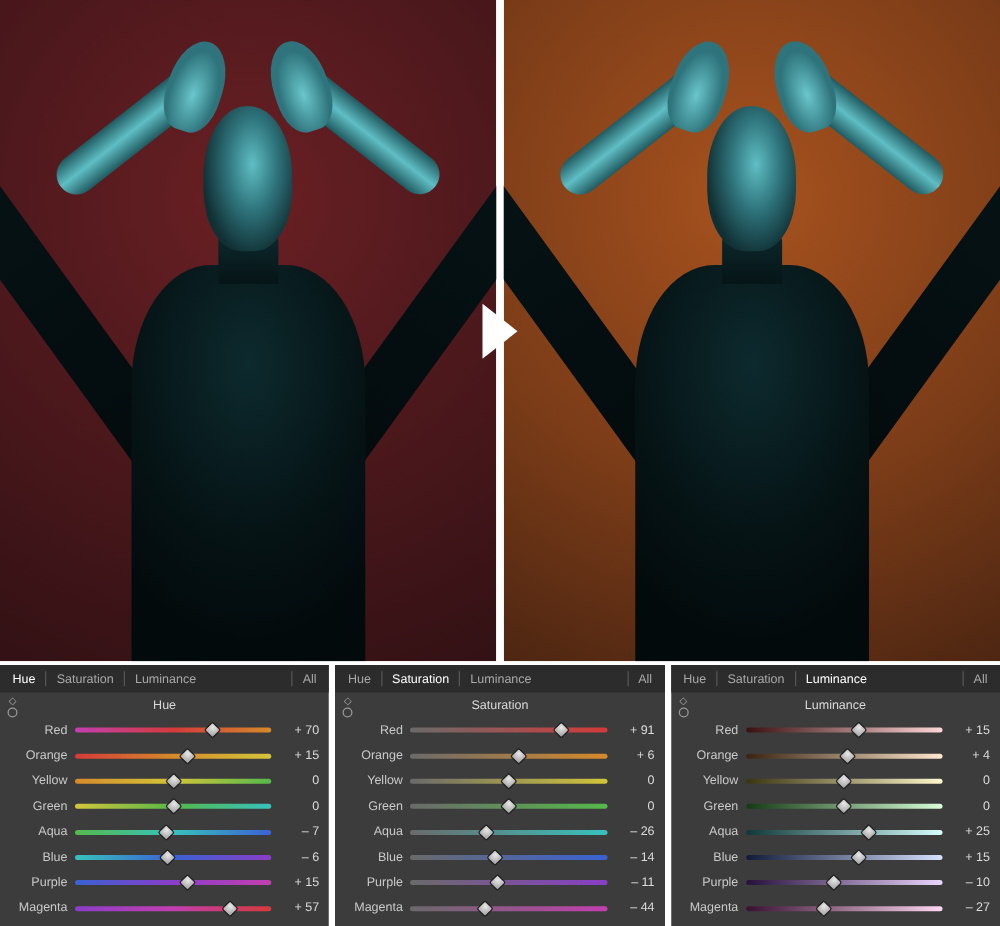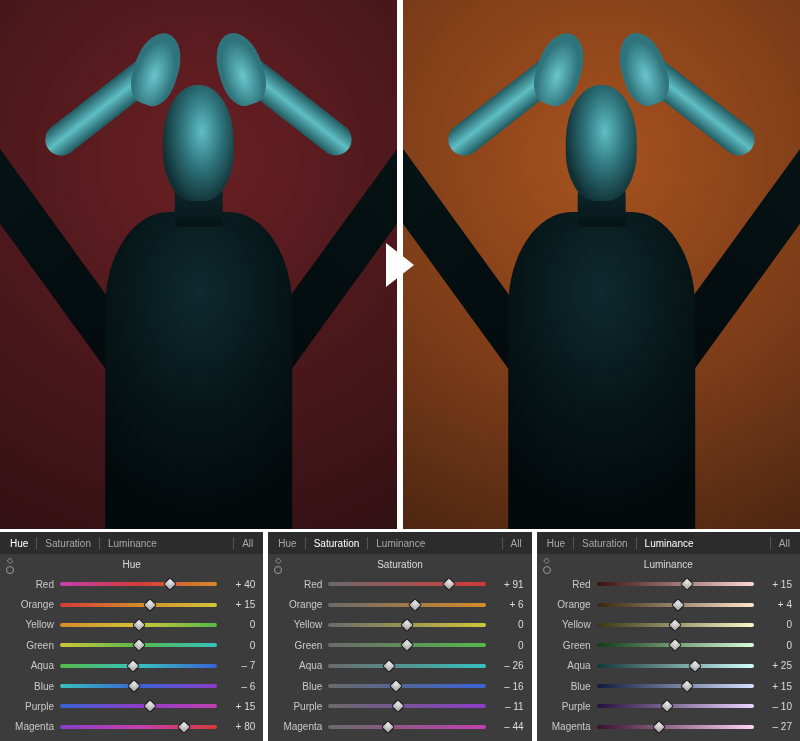--- a/index.html
+++ b/index.html
@@ -255,21 +255,21 @@
         </div>
         <span>Hue</span>
       </div>
       <div class="sliders">
         <div class="row">
           <span class="lbl">Red</span>
           <div class="track-wrap">
             <div class="track" style="background: linear-gradient(90deg, rgb(195, 63, 176) 0%, rgb(212, 58, 58) 50%, rgb(214, 138, 42) 100%);"></div>
             <div class="thumb" style="left: 70%;"></div>
           </div>
-          <span class="val">+ 40</span>
+          <span class="val">+ 70</span>
         </div>
         <div class="row">
           <span class="lbl">Orange</span>
           <div class="track-wrap">
             <div class="track" style="background: linear-gradient(90deg, rgb(212, 58, 58) 0%, rgb(214, 138, 42) 50%, rgb(210, 197, 58) 100%);"></div>
             <div class="thumb" style="left: 57.5%;"></div>
           </div>
           <span class="val">+ 15</span>
         </div>
         <div class="row">
@@ -311,21 +311,21 @@
             <div class="thumb" style="left: 57.5%;"></div>
           </div>
           <span class="val">+ 15</span>
         </div>
         <div class="row">
           <span class="lbl">Magenta</span>
           <div class="track-wrap">
             <div class="track" style="background: linear-gradient(90deg, rgb(138, 62, 200) 0%, rgb(195, 63, 176) 50%, rgb(212, 58, 58) 100%);"></div>
             <div class="thumb" style="left: 78.5%;"></div>
           </div>
-          <span class="val">+ 80</span>
+          <span class="val">+ 57</span>
         </div>
       </div>
     </div>
     <div class="panel">
       <div class="tabs">
         <span class="tab">Hue</span>
         <span class="tab-div"></span>
         <span class="tab active">Saturation</span>
         <span class="tab-div"></span>
         <span class="tab">Luminance</span>
@@ -380,21 +380,21 @@
             <div class="thumb" style="left: 38.5%;"></div>
           </div>
           <span class="val">– 26</span>
         </div>
         <div class="row">
           <span class="lbl">Blue</span>
           <div class="track-wrap">
             <div class="track" style="background: linear-gradient(90deg, rgb(106, 106, 106) 0%, rgb(58, 98, 212) 100%);"></div>
             <div class="thumb" style="left: 43%;"></div>
           </div>
-          <span class="val">– 16</span>
+          <span class="val">– 14</span>
         </div>
         <div class="row">
           <span class="lbl">Purple</span>
           <div class="track-wrap">
             <div class="track" style="background: linear-gradient(90deg, rgb(106, 106, 106) 0%, rgb(138, 62, 200) 100%);"></div>
             <div class="thumb" style="left: 44%;"></div>
           </div>
           <span class="val">– 11</span>
         </div>
         <div class="row">

